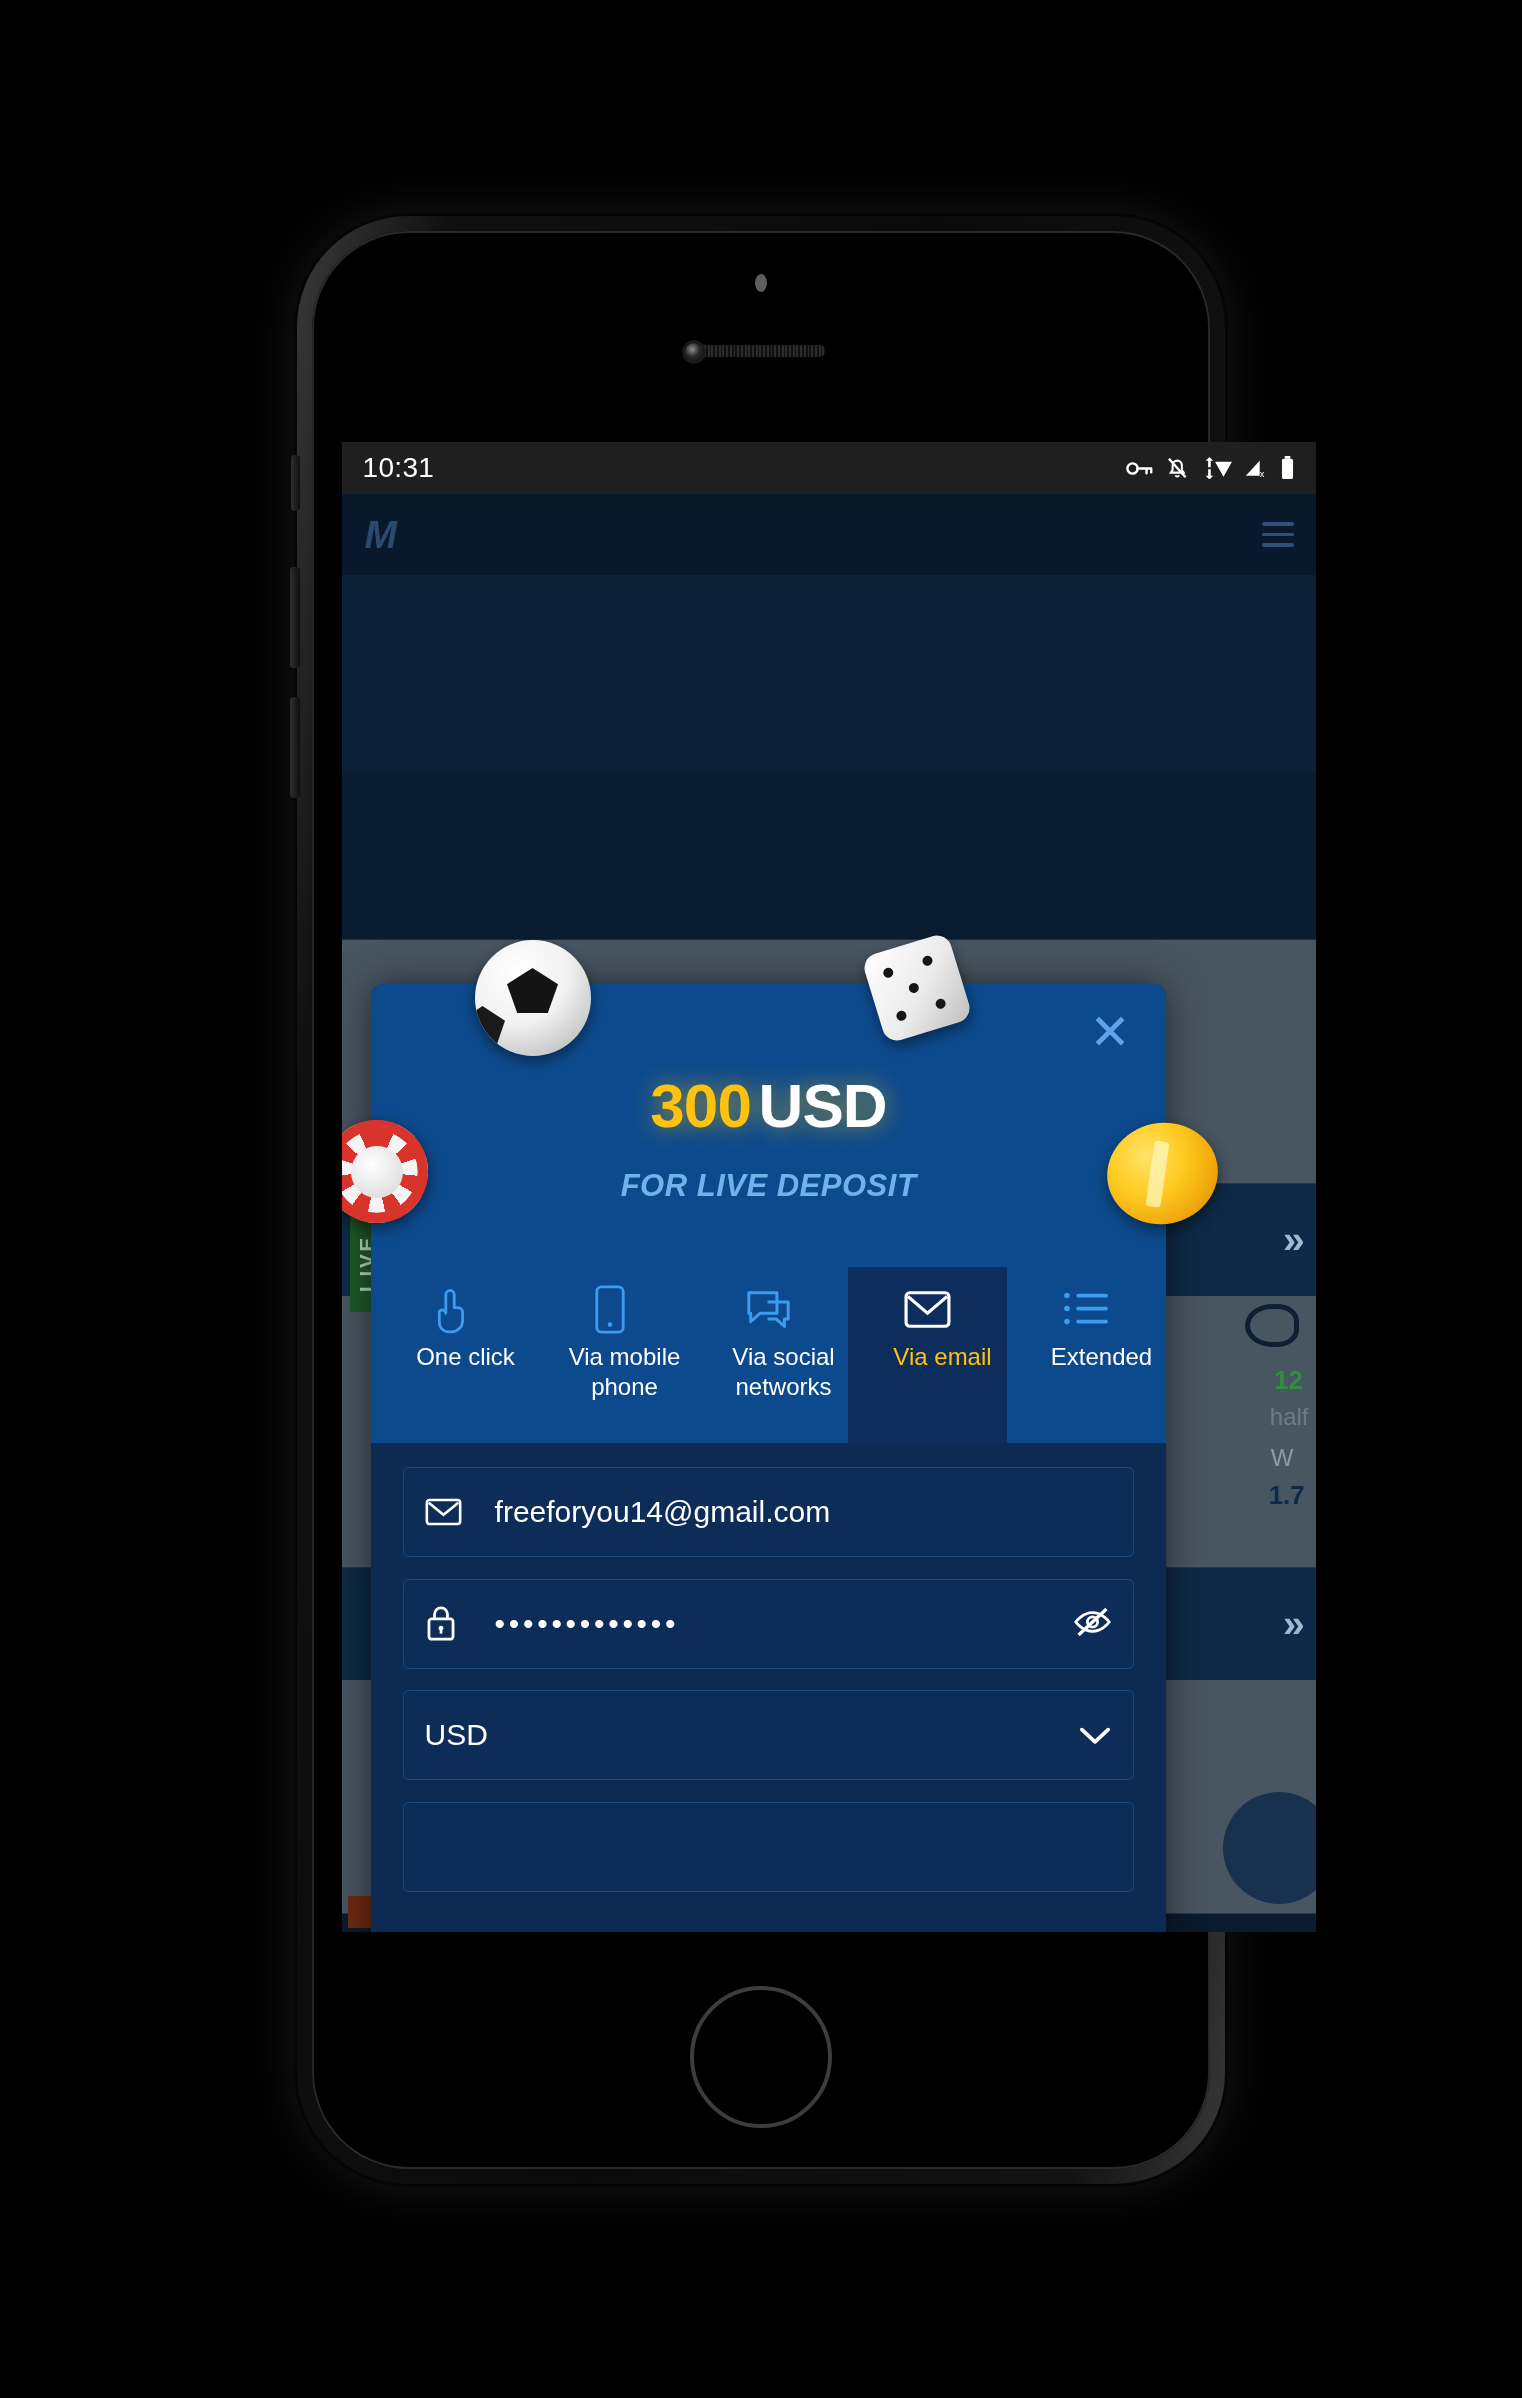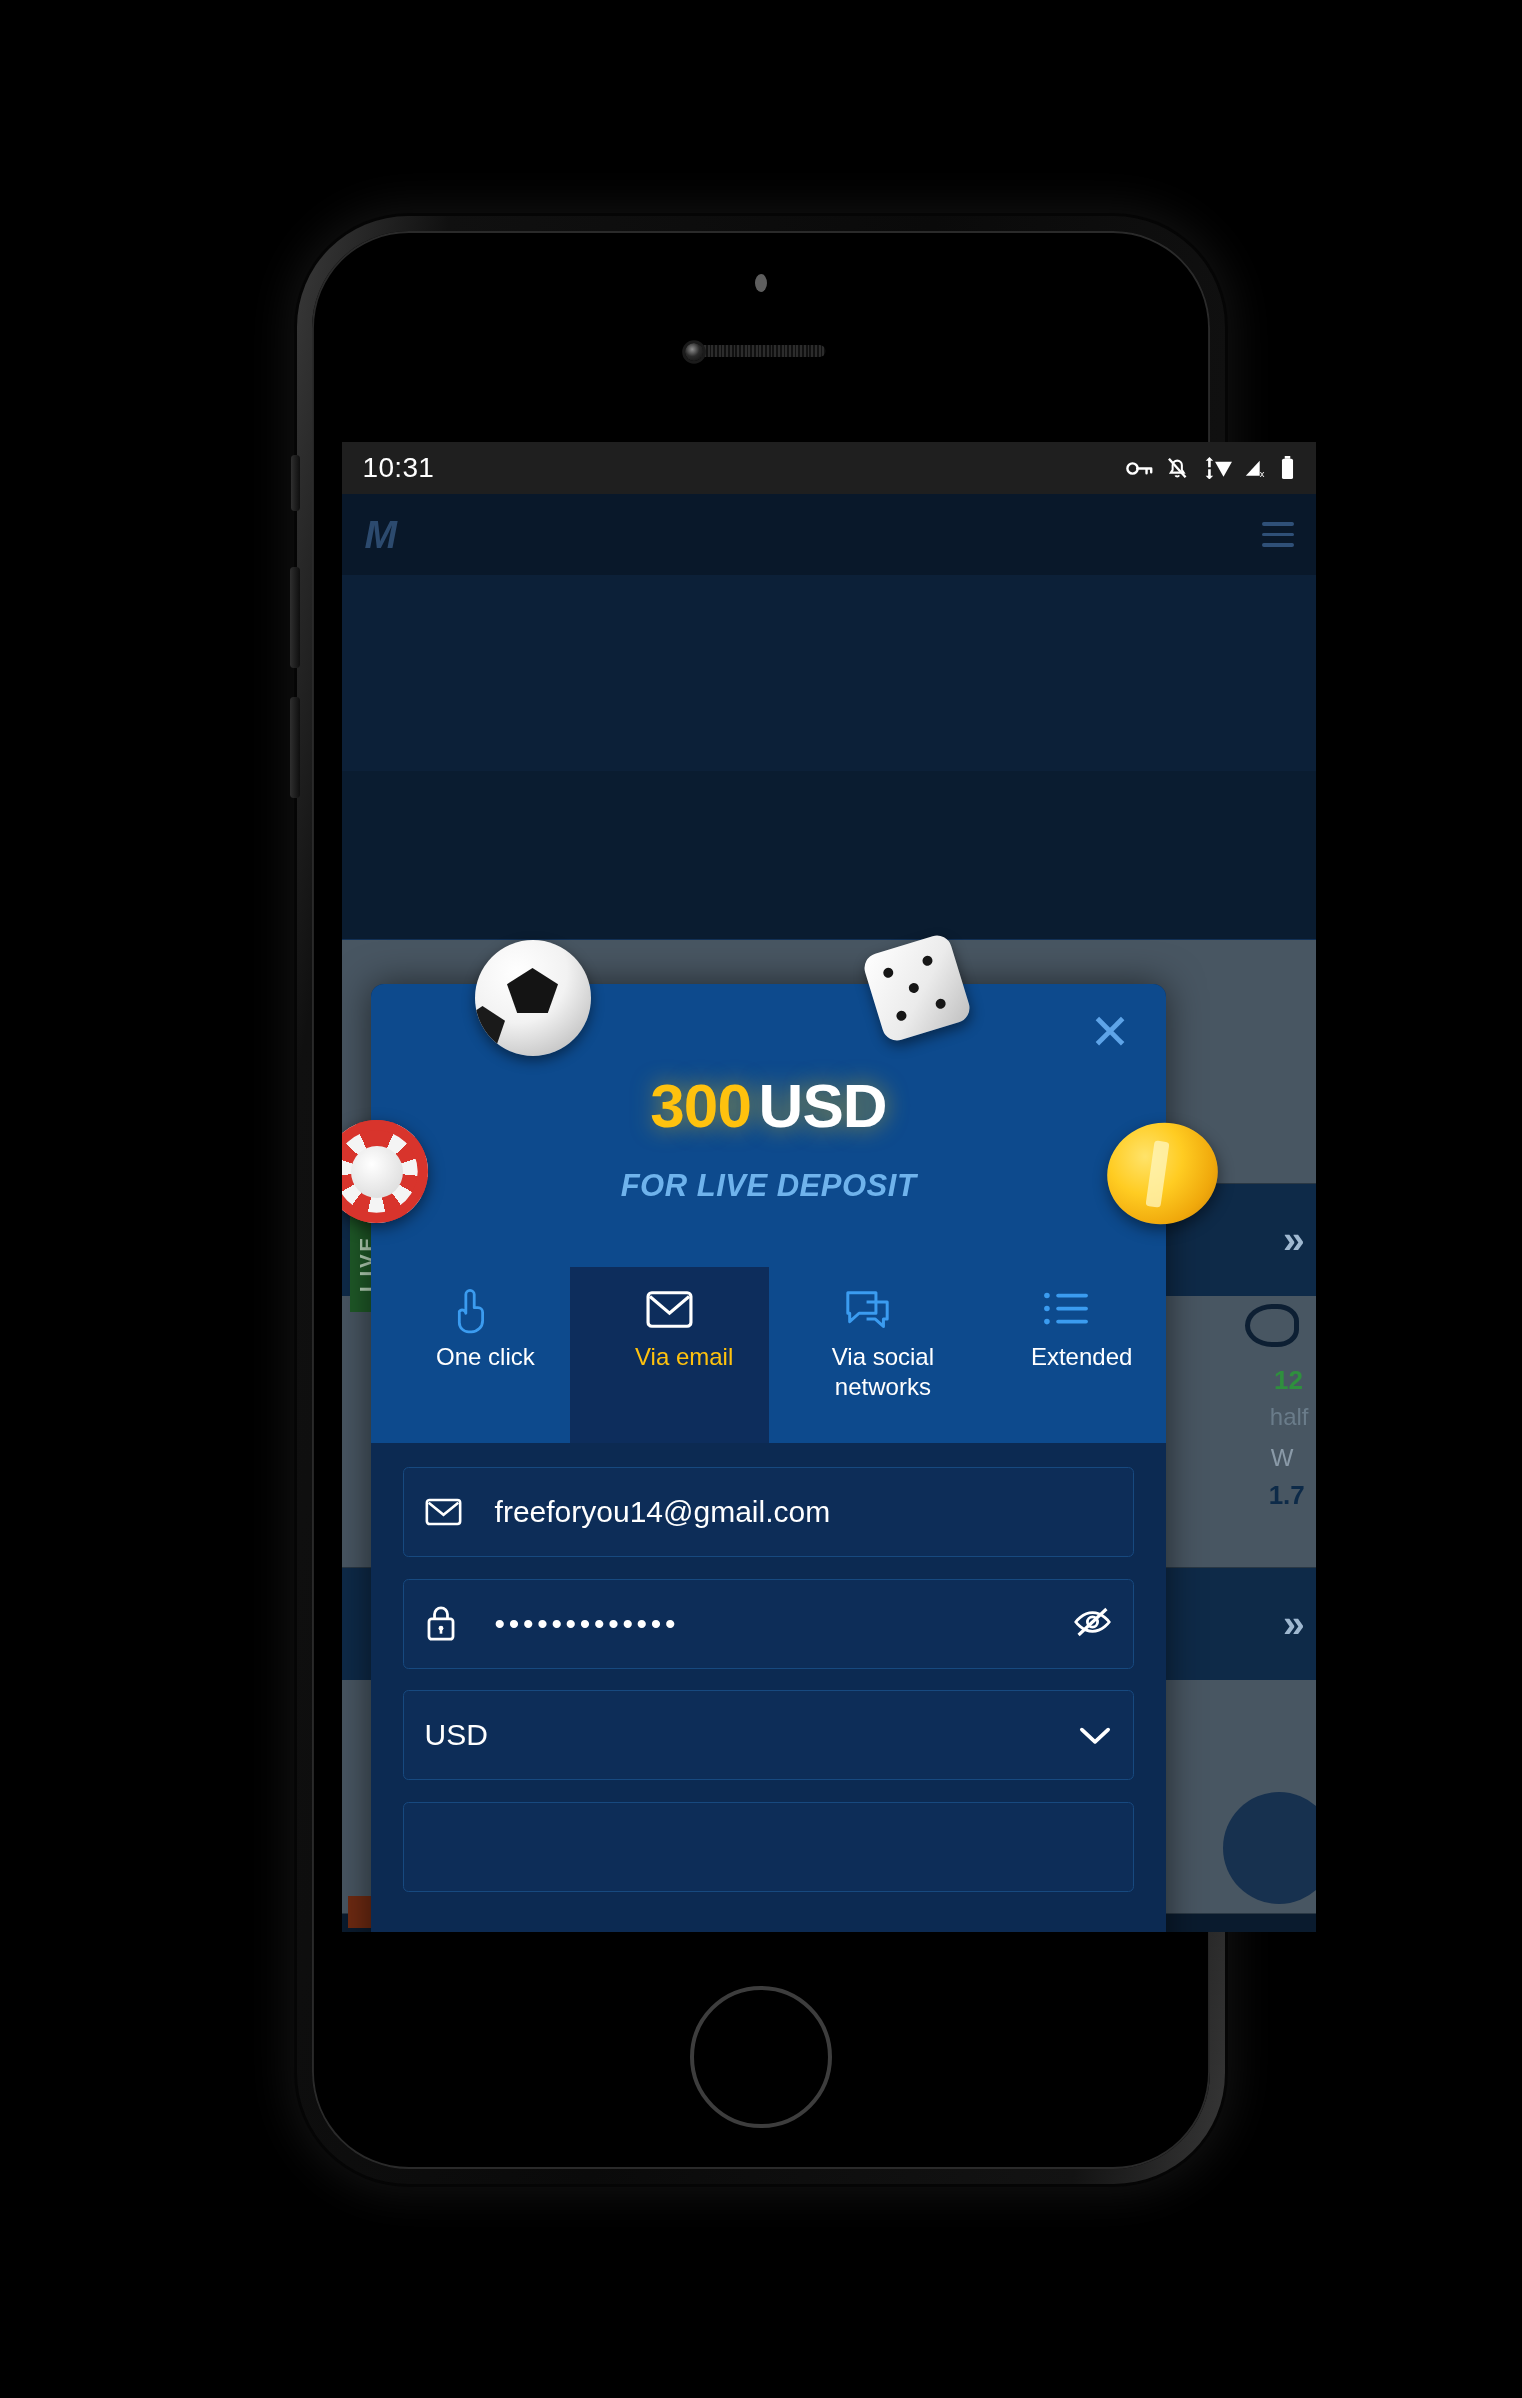--- a/index.html
+++ b/index.html
@@ -349,39 +349,48 @@
 
         <div class="tab">
           <span class="tab-ico">
             <svg width="41" height="49" viewBox="0 0 44 52">
                 <path d="M17 30V10a4.5 4.5 0 0 1 9 0v14h4a5 5 0 0 1 5 5v9a12 12 0 0 1-12 12h-3a10 10 0 0 1-10-10V28a4 4 0 0 1 7 2z" fill="none" stroke="#3b9cf0" stroke-width="3" stroke-linejoin="round"></path>
               </svg>
           </span>
           <span class="tab-lbl">One click</span>
         </div>
 
+        <div class="tab">
+          <span class="tab-ico">
+            <svg width="36" height="51" viewBox="0 0 38 54">
+                <rect x="5" y="3" width="28" height="48" rx="5" fill="none" stroke="#3b9cf0" stroke-width="3"></rect>
+                <circle cx="19" cy="43" r="2.4" fill="#3b9cf0"></circle>
+              </svg>
+          </span>
+          <span class="tab-lbl">Via mobile phone</span>
+        </div>
+
+        <div class="tab">
+          <span class="tab-ico">
+            <svg width="47" height="45" viewBox="0 0 50 48">
+                <path d="M4 6h30v22H16L6 37V28H4z" fill="none" stroke="#3b9cf0" stroke-width="3.2" stroke-linejoin="round"></path>
+                <path d="M24 16h22v18h-4v8l-9-8h-9" fill="none" stroke="#3b9cf0" stroke-width="3.2" stroke-linejoin="round"></path>
+              </svg>
+          </span>
+          <span class="tab-lbl">Via social networks</span>
+        </div>
 
         <div class="tab active">
           <span class="tab-ico">
             <svg width="49" height="41" viewBox="0 0 52 44">
                 <rect x="3" y="4" width="46" height="36" rx="4" fill="none" stroke="#ffffff" stroke-width="3.4"></rect>
                 <path d="M5 8l21 18L47 8" fill="none" stroke="#ffffff" stroke-width="3.4"></path>
               </svg>
           </span>
           <span class="tab-lbl">Via email</span>
-        </div>
-
-        <div class="tab">
-          <span class="tab-ico">
-            <svg width="47" height="45" viewBox="0 0 50 48">
-                <path d="M4 6h30v22H16L6 37V28H4z" fill="none" stroke="#3b9cf0" stroke-width="3.2" stroke-linejoin="round"></path>
-                <path d="M24 16h22v18h-4v8l-9-8h-9" fill="none" stroke="#3b9cf0" stroke-width="3.2" stroke-linejoin="round"></path>
-              </svg>
-          </span>
-          <span class="tab-lbl">Via social networks</span>
         </div>
 
         <div class="tab">
           <span class="tab-ico">
             <svg width="49" height="41" viewBox="0 0 52 44">
               <circle cx="5" cy="7" r="3" fill="#3b9cf0"></circle>
                 <rect x="15" y="5" width="34" height="4" rx="2" fill="#3b9cf0"></rect>
               <circle cx="5" cy="21" r="3" fill="#3b9cf0"></circle>
                 <rect x="15" y="19" width="34" height="4" rx="2" fill="#3b9cf0"></rect>
               <circle cx="5" cy="35" r="3" fill="#3b9cf0"></circle>

